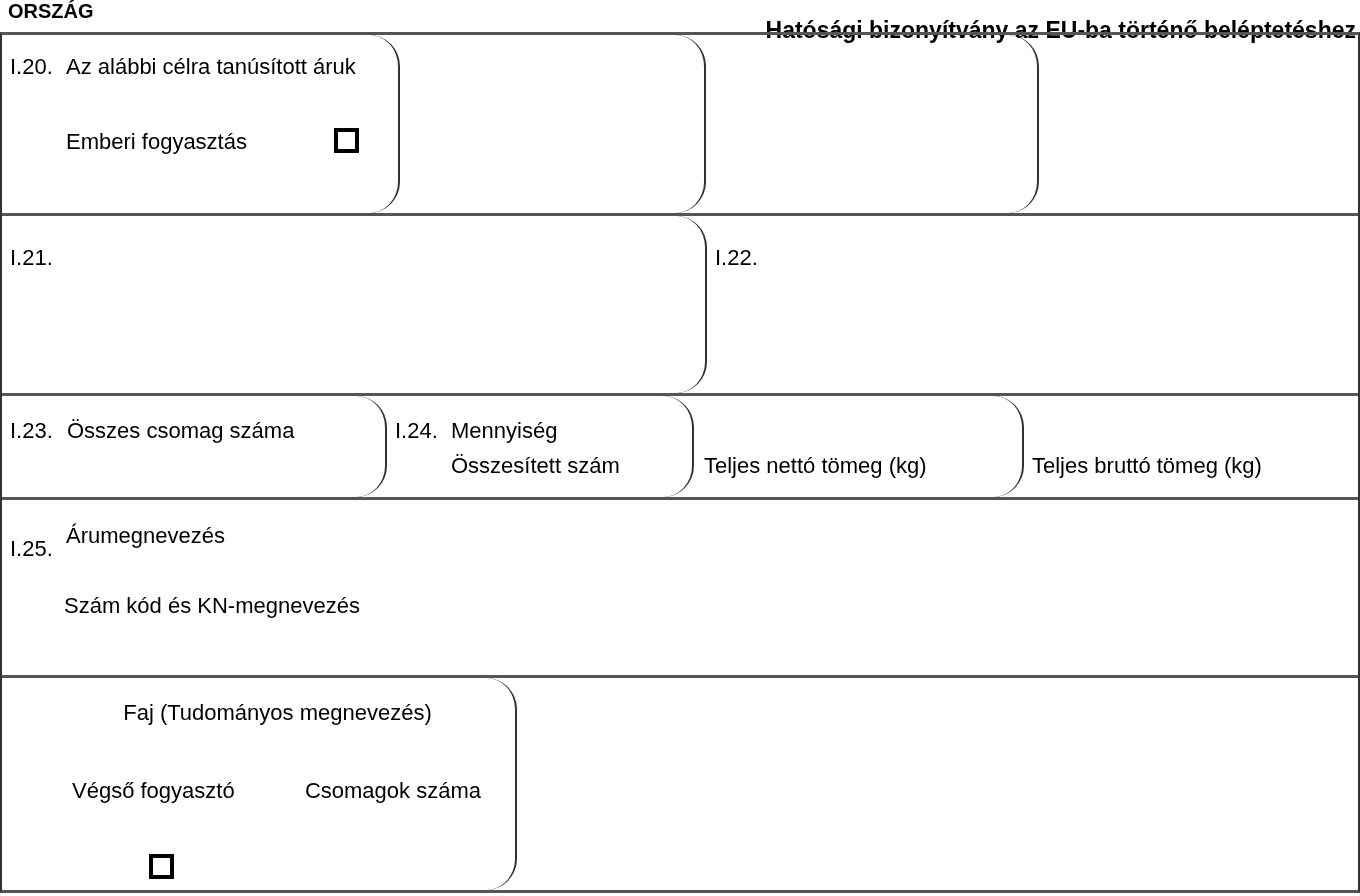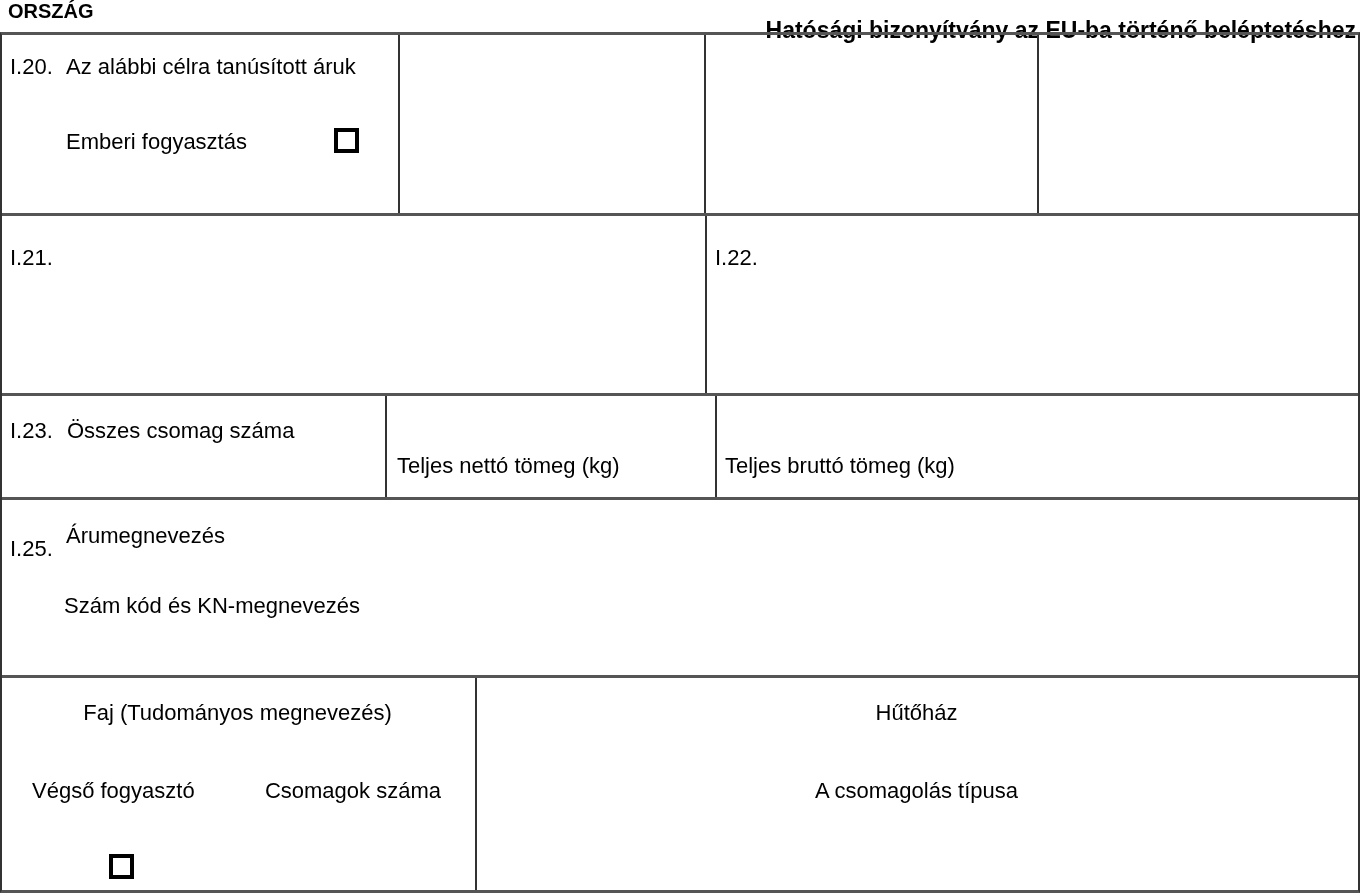--- a/index.html
+++ b/index.html
@@ -20,22 +20,22 @@
     font-size:23px;font-weight:bold;line-height:23px;white-space:nowrap;margin-top:19px;
   }
   .tbl{
     position:absolute;left:0;top:32px;width:1360px;height:861px;
     box-sizing:border-box;
     border-top:3px solid #555;border-bottom:3px solid #555;
     border-left:2px solid #333;border-right:2px solid #333;
     display:flex;flex-direction:column;
   }
   .row{display:flex;flex-direction:row;box-sizing:border-box;border-bottom:3px solid #555;}
-  .row.last{border-bottom:none;flex:1;}
-  .cell{position:relative;box-sizing:border-box;border-right:2px solid #333;height:100%;}
+  .row.last{border-bottom:none;flex:1;padding-left:40px;}
+  .cell{position:relative;box-sizing:border-box;border-right:2px solid #333;height:100%;border-radius:31px;}
   .cell.last{border-right:none;flex:1;}
   .r1{height:181px;}
   .r2{height:180px;}
   .r3{height:104px;}
   .r4{height:178px;}
   .t{position:absolute;line-height:22px;white-space:nowrap;}
   .tc{position:absolute;left:0;right:2px;text-align:center;line-height:22px;white-space:nowrap;}
   .cb{
     position:absolute;width:25px;height:25px;
     box-sizing:border-box;border:4px solid #000;background:#fff;
@@ -70,20 +70,25 @@
       <div class="cell last">
         <span class="t" style="left:8px;top:31px">I.22.</span>
       </div>
     </div>
 
     <div class="row r3">
       <div class="cell" style="width:385px">
         <span class="t" style="left:8px;top:24px">I.23.</span>
         <span class="t" style="left:65px;top:24px">Összes csomag száma</span>
       </div>
+      <div class="cell" style="width:307px">
+        <span class="t" style="left:8px;top:24px">I.24.</span>
+        <span class="t" style="left:64px;top:24px">Mennyiség</span>
+        <span class="t" style="left:64px;top:59px">Összesített szám</span>
+      </div>
       <div class="cell" style="width:330px">
         <span class="t" style="left:10px;top:59px">Teljes nettó tömeg (kg)</span>
       </div>
       <div class="cell last">
         <span class="t" style="left:8px;top:59px">Teljes bruttó tömeg (kg)</span>
       </div>
     </div>
 
     <div class="row r4">
       <div class="cell last">
@@ -93,20 +98,16 @@
       </div>
     </div>
 
     <div class="row last">
       <div class="cell" style="width:475px">
         <span class="tc" style="top:24px">Faj (Tudományos megnevezés)</span>
         <span class="t" style="left:30px;top:102px">Végső fogyasztó</span>
         <span class="t" style="right:34px;top:102px">Csomagok száma</span>
         <span class="cb" style="left:107px;top:176px"></span>
       </div>
-      <div class="cell last">
-        <span class="tc" style="top:24px">Hűtőház</span>
-        <span class="tc" style="top:102px">A csomagolás típusa</span>
-      </div>
     </div>
 
   </div>
 </div>
 
 </body></html>

